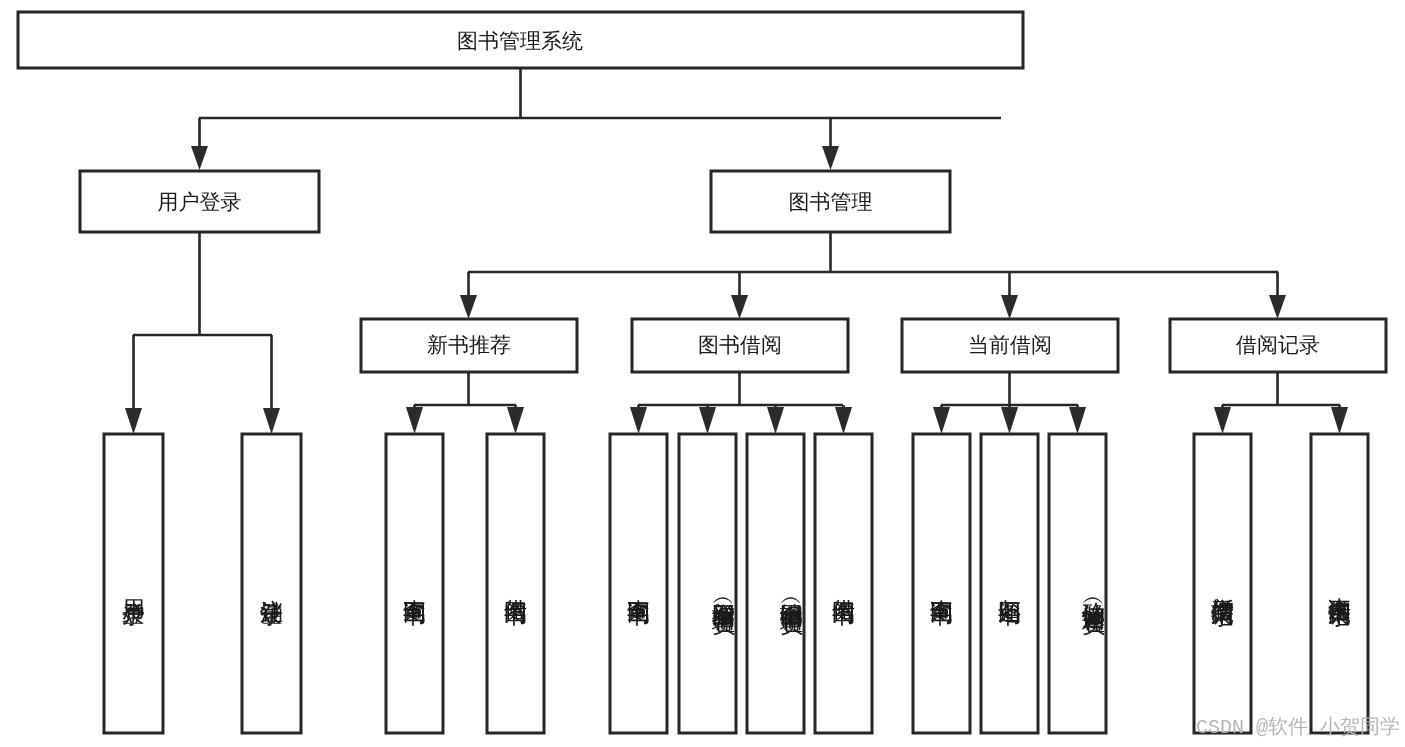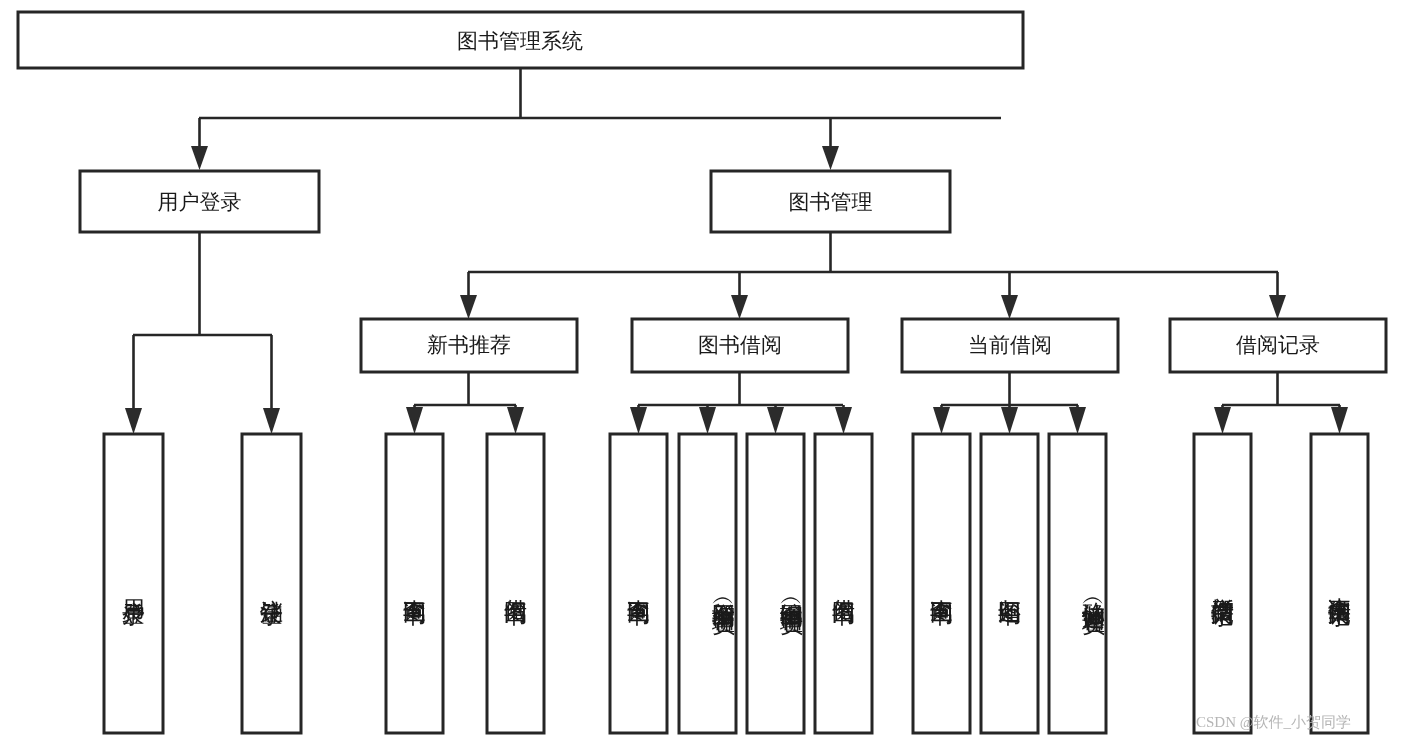--- a/index.html
+++ b/index.html
@@ -60,22 +60,22 @@
     display: flex;
     align-items: center;
     justify-content: center;
     text-align: center;
     white-space: nowrap;
     pointer-events: none;
     user-select: none;
   }
   .watermark {
     position: absolute;
-    font-family: Liberation Serif, serif;
-    font-size: 15px;
+    font-family: Liberation Mono, monospace;
+    font-size: 20px;
     color: #b5b5b5;
     white-space: nowrap;
     user-select: none;
   }
 </style>
 </head>
 <body>
 
 <div id="diagram-root">
 

